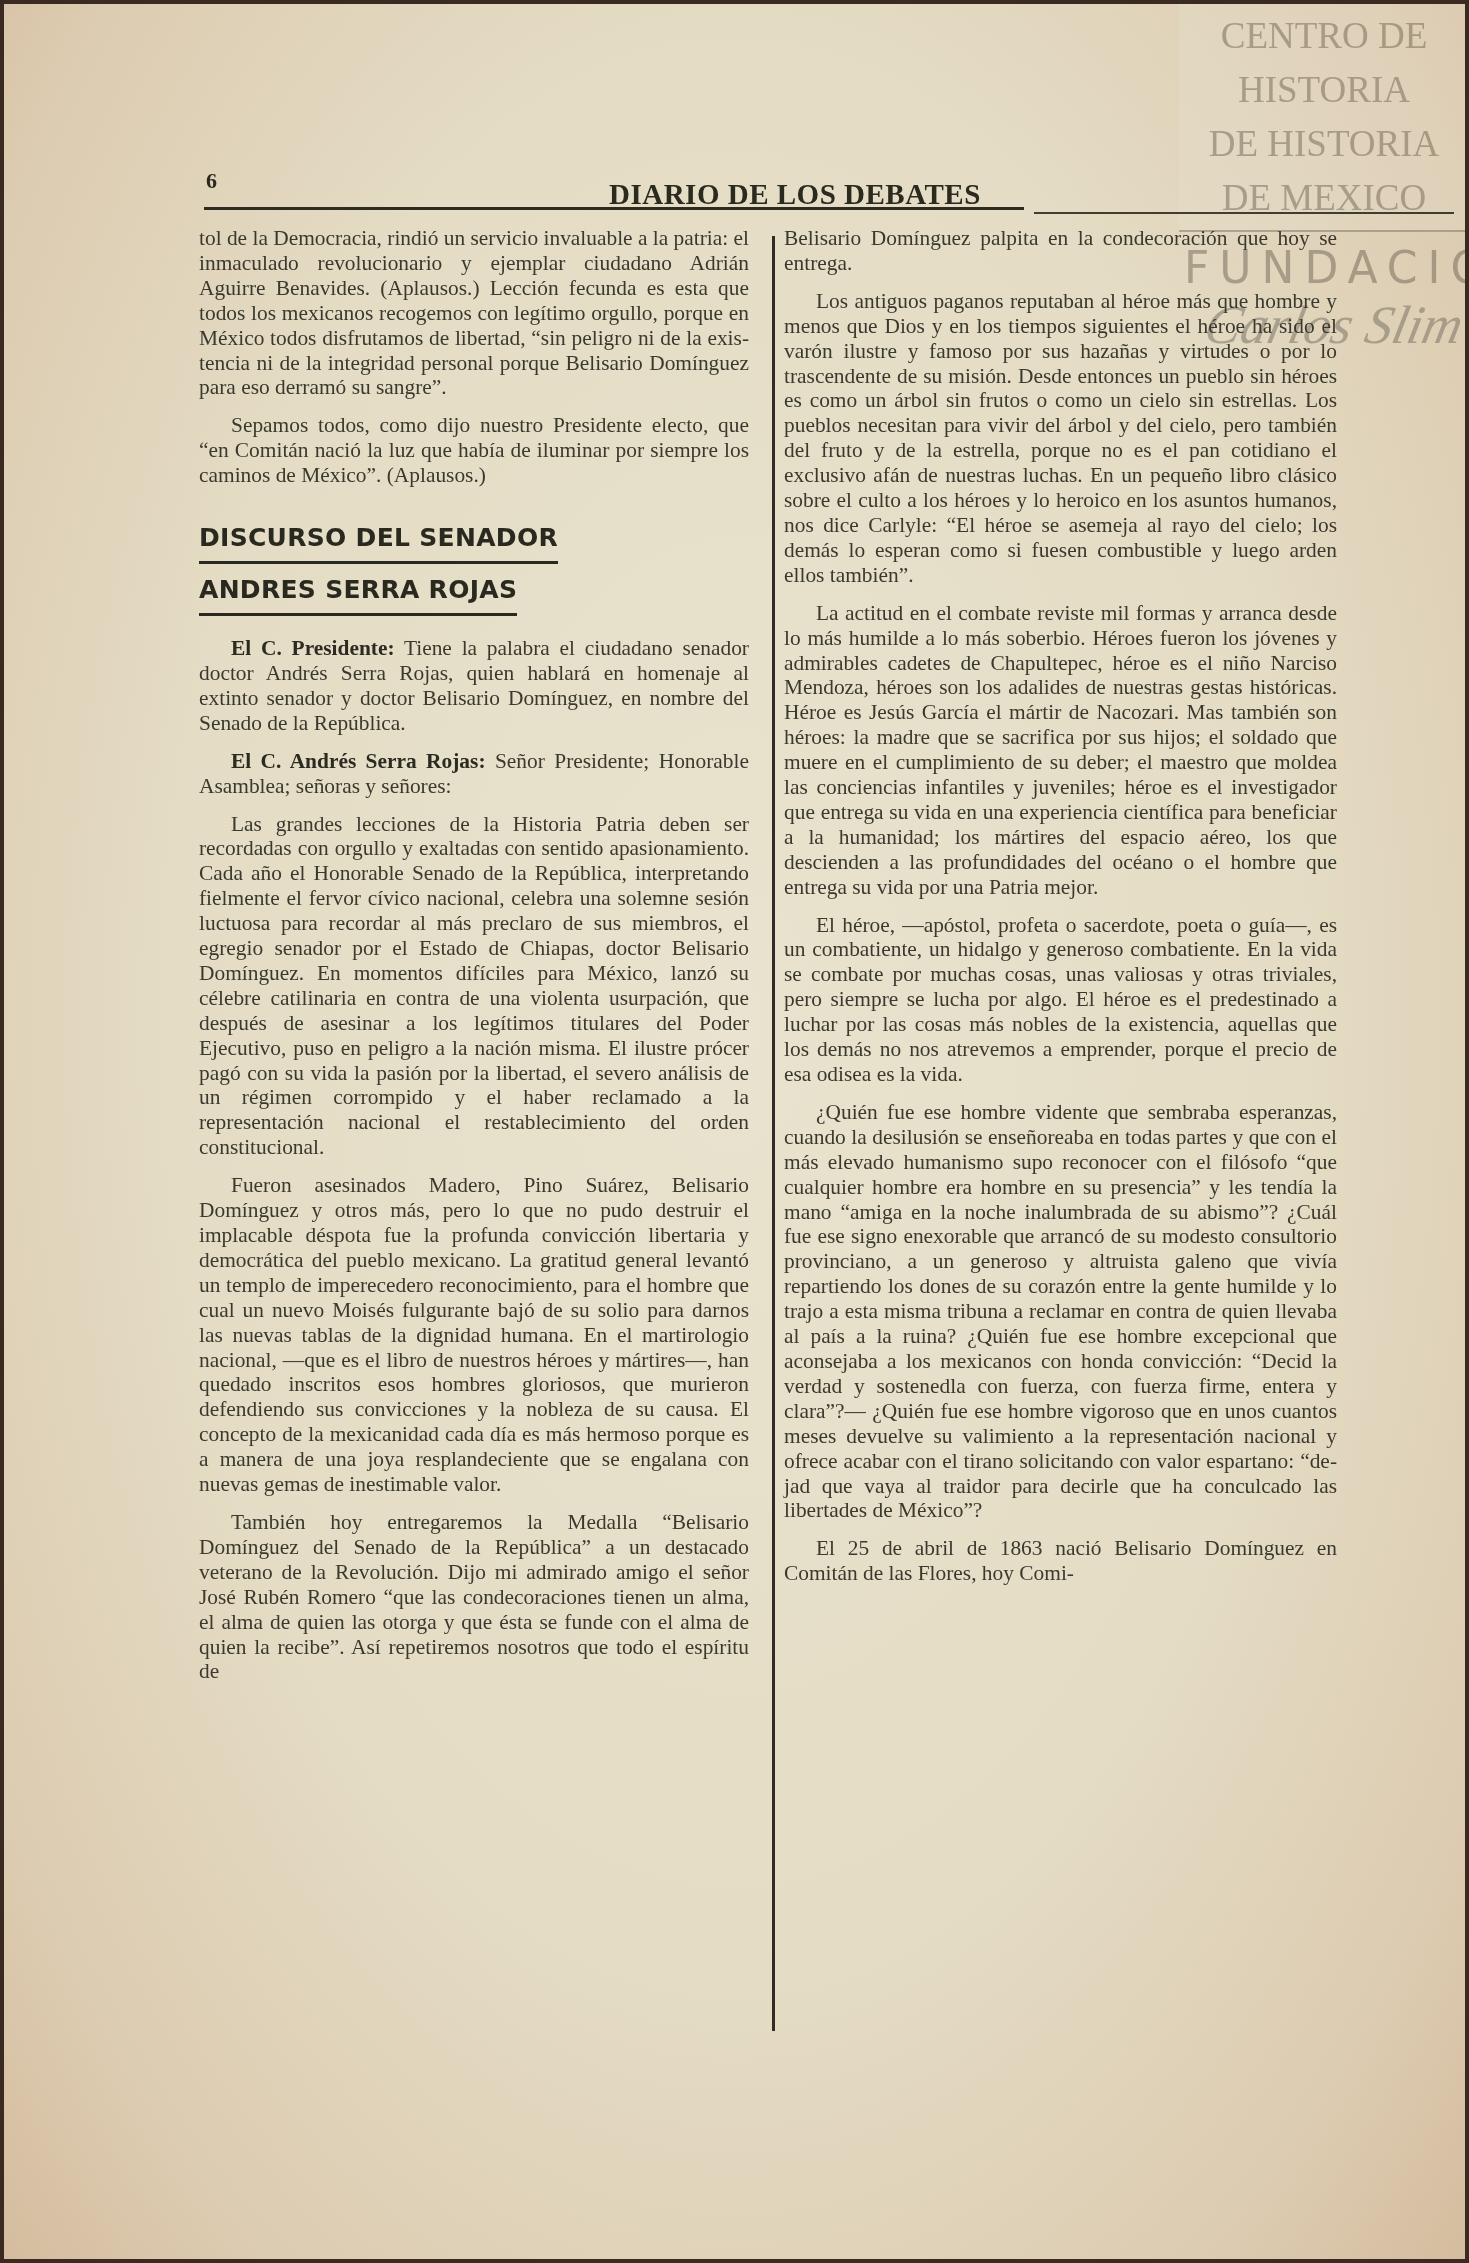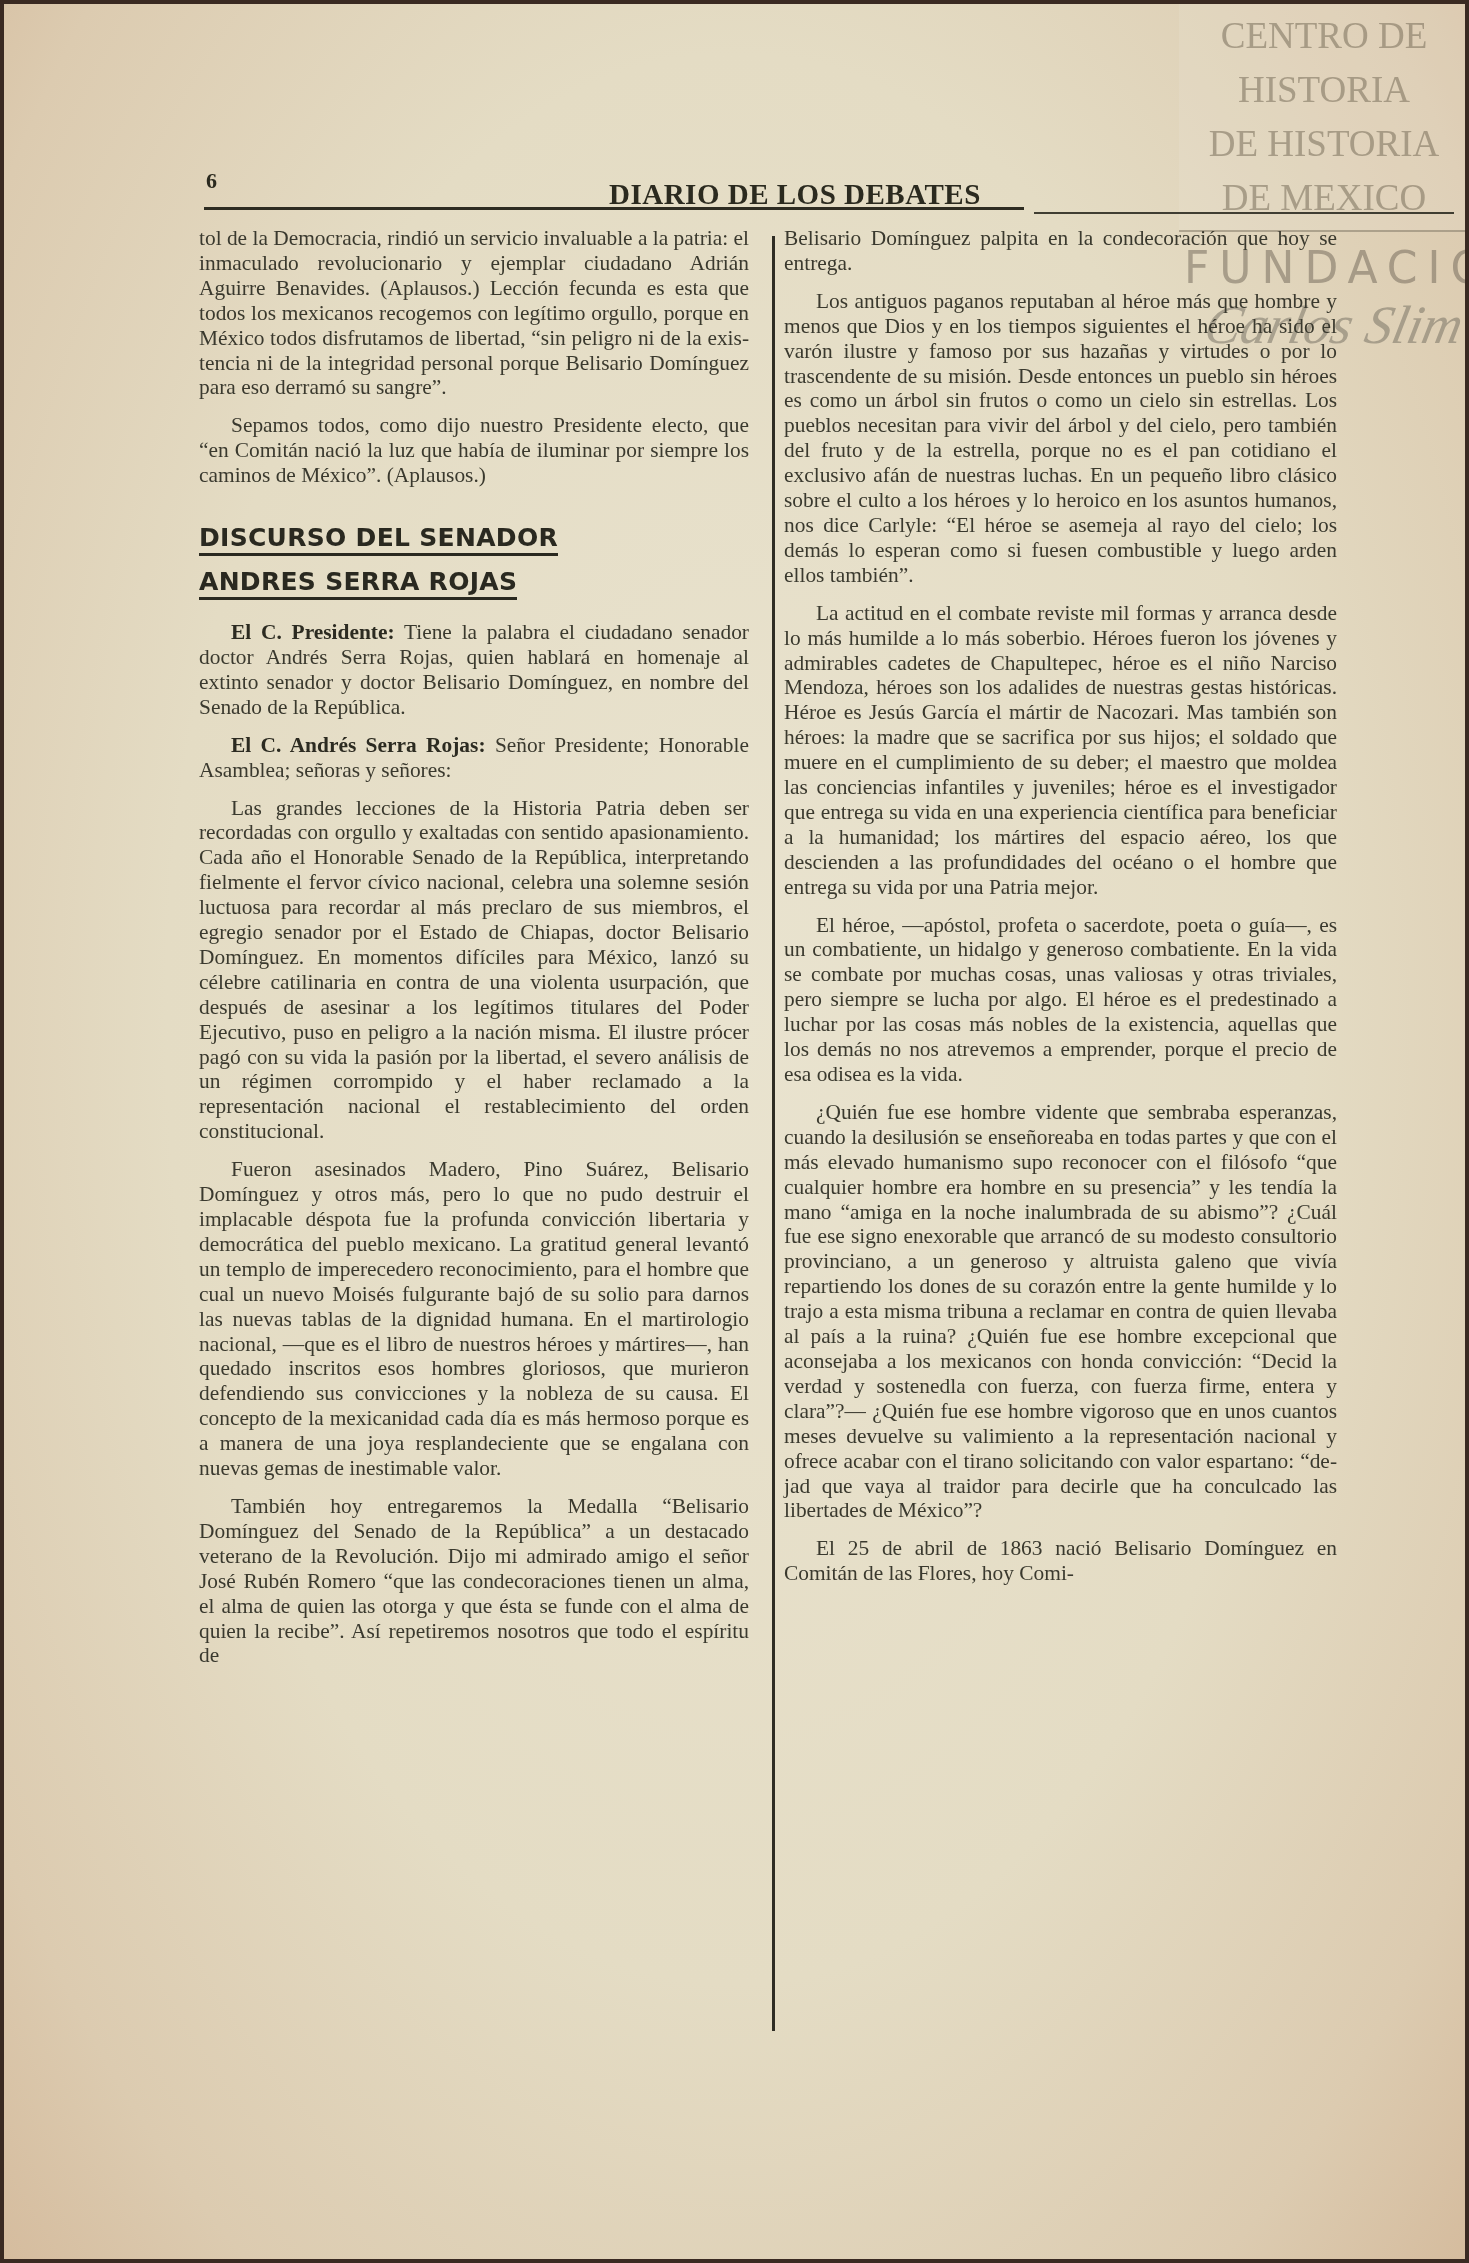--- a/index.html
+++ b/index.html
@@ -33,21 +33,21 @@
   .col.left { left: 195px; width: 550px; }
   .col.right { left: 780px; width: 553px; }
   .col p { margin: 0 0 13px 0; text-indent: 32px; }
   .col p.noindent { text-indent: 0; }
   .sep {
     position: absolute; left: 768px; top: 232px; width: 3px; height: 1795px; background: #2f2d24;
   }
   .heading {
     font-weight: bold; font-size: 25px; line-height: 28px; color: #2a2920;
     text-indent: 0; margin: 14px 0 0 0; display: inline-block;
-    border-bottom: 3px solid #2a2920; padding-bottom: 1px;
+    border-bottom: 3px solid #2a2920; padding-bottom: 9px;
     font-family: "DejaVu Sans", sans-serif; letter-spacing: .3px;
   }
   .heading-wrap { margin: 22px 0 20px 0; }
   .heading-wrap .heading + br + .heading { margin-top: 12px; }
   .speaker { font-weight: bold; color: #2c2b21; margin-top: 32px; }
   .wm {
     position: absolute; color: rgba(120,110,90,0.55); font-family: "Liberation Serif", serif;
     text-align: center;
   }
   .wm-centro { left: 1175px; top: 5px; width: 290px; font-size: 37px; line-height: 54px; }

